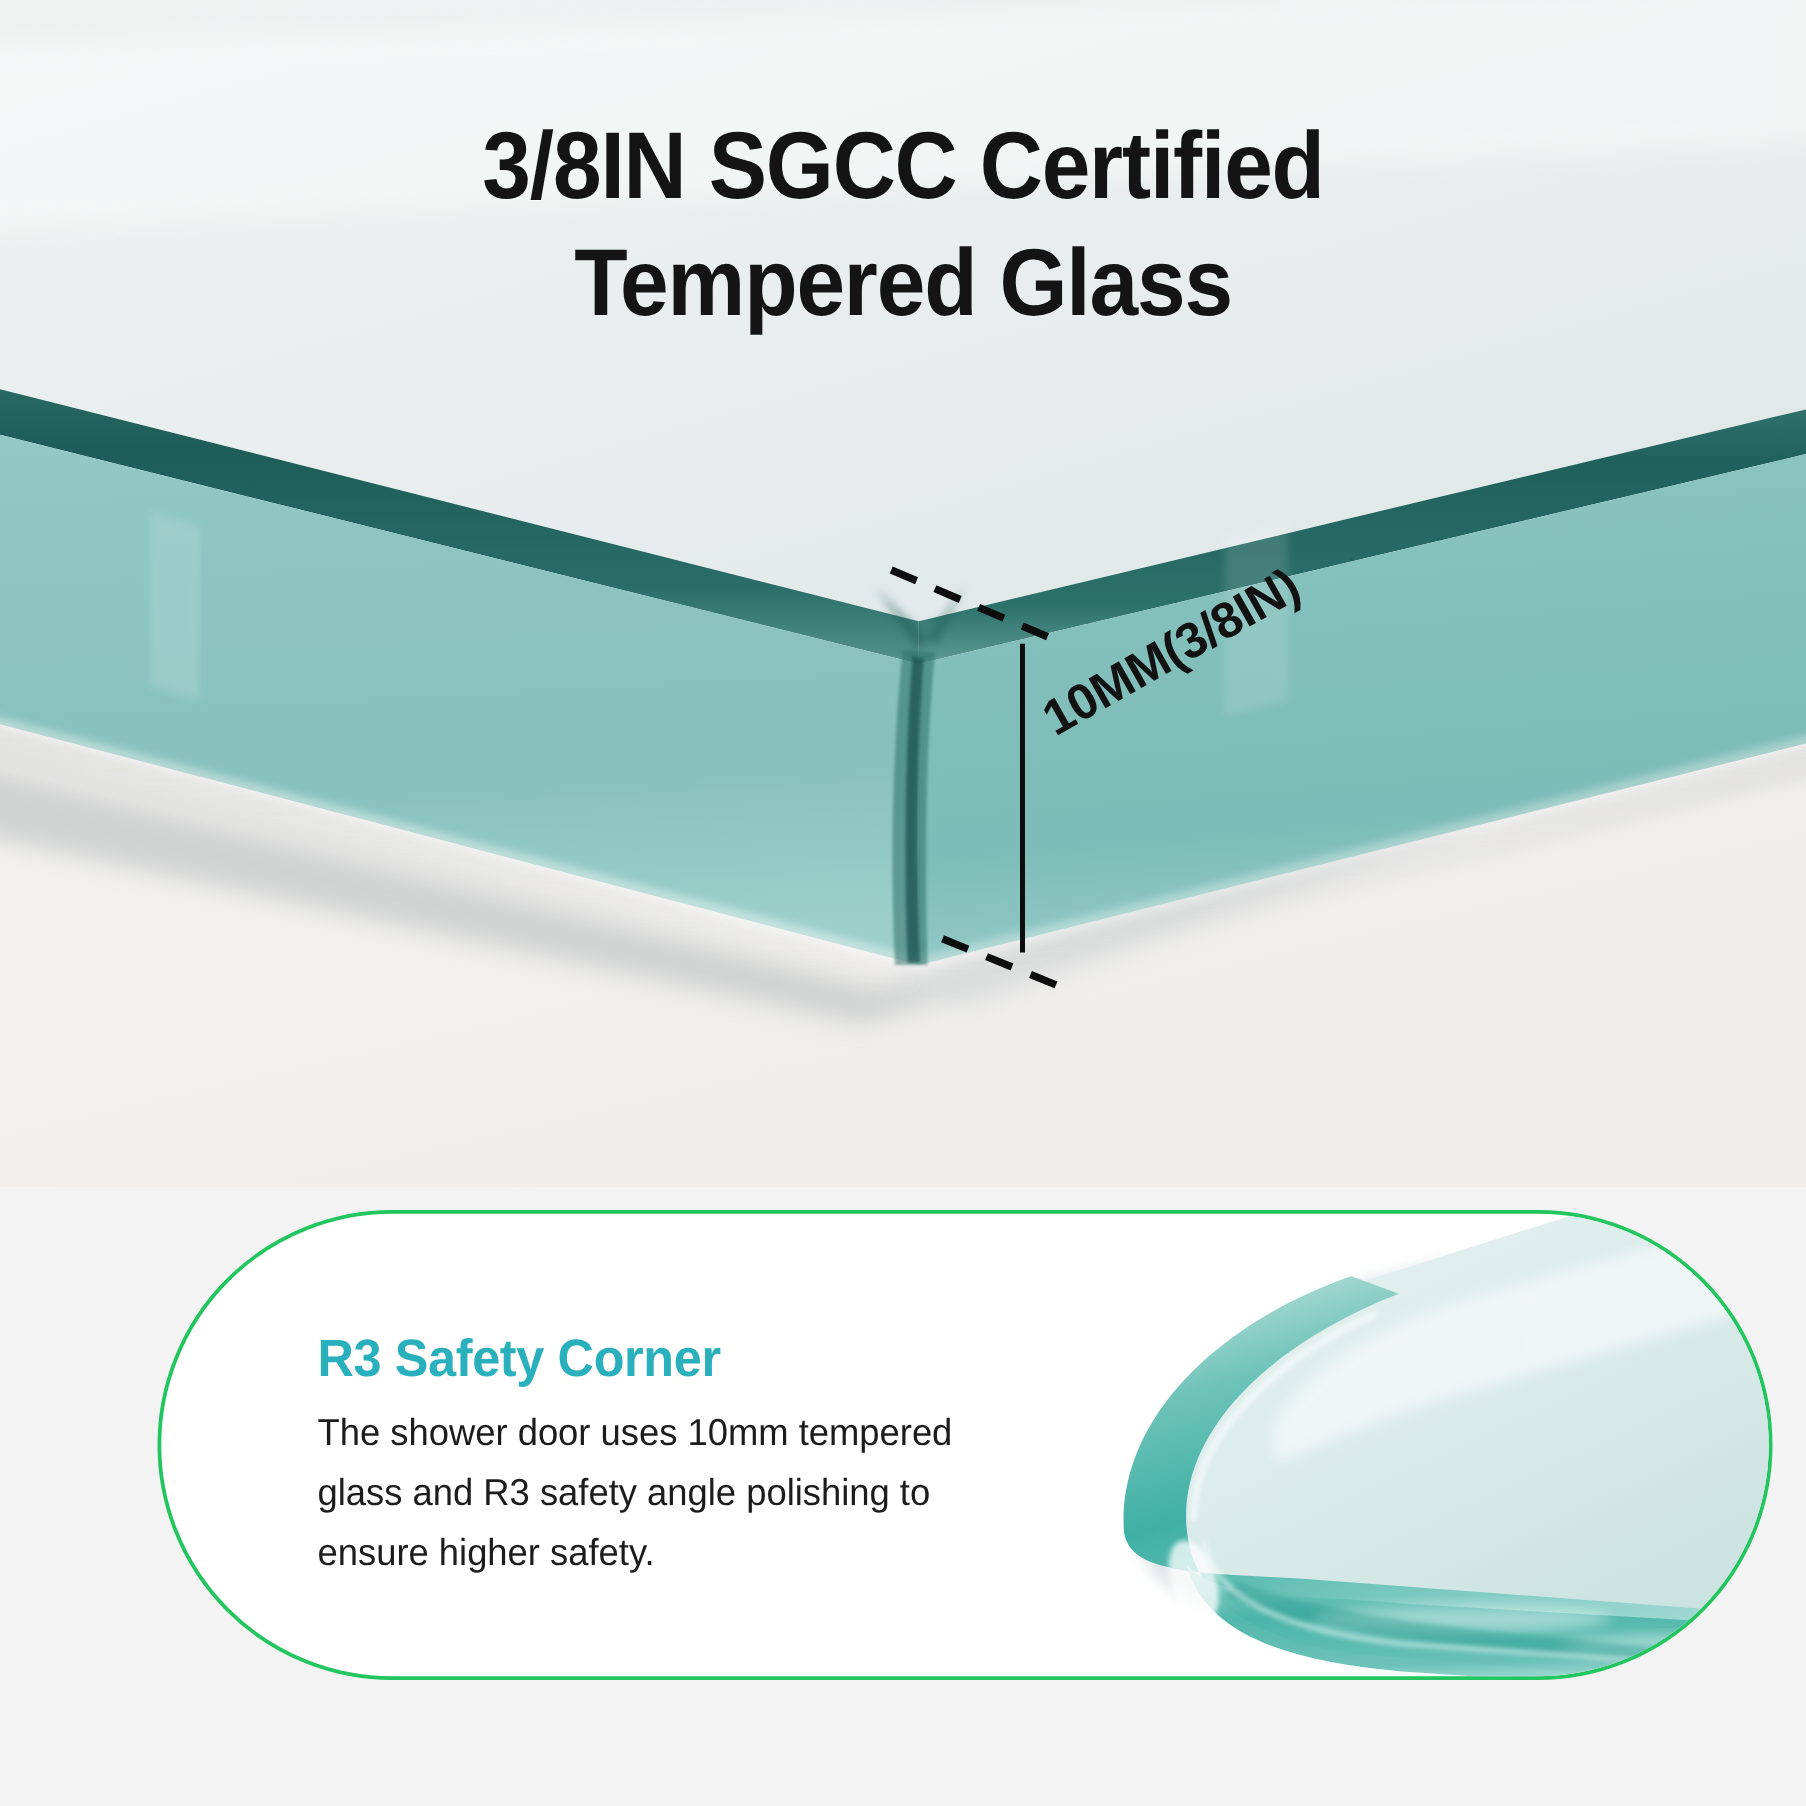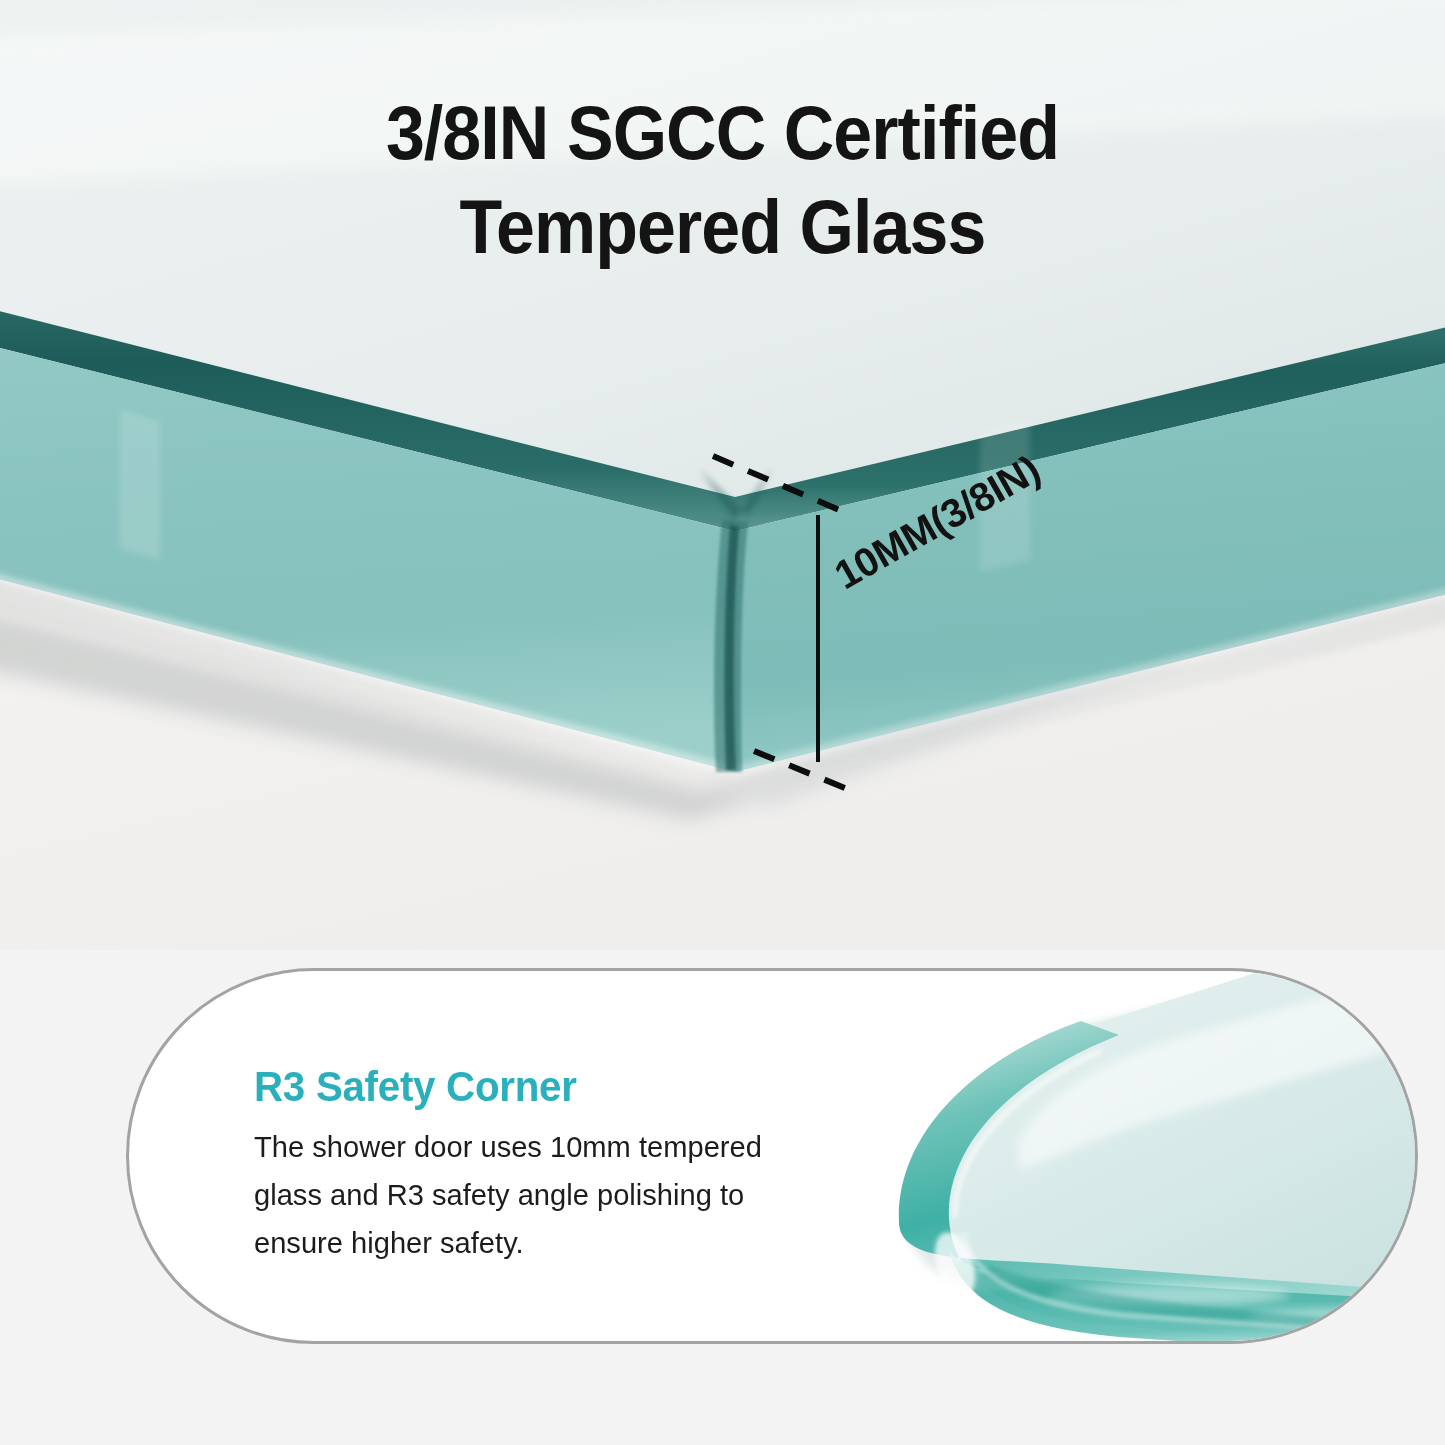--- a/index.html
+++ b/index.html
@@ -46,21 +46,21 @@
     letter-spacing:-.5px;
     z-index:7;
   }
 
   
   .card{
     position:absolute;
     left:126px;top:968px;
     width:1292px;height:376px;
     background:#ffffff;
-    border:3px solid #a3a3a3;
+    border:3px solid #22c55e;
     border-radius:188px;
     box-sizing:border-box;
     overflow:hidden;
     z-index:5;
   }
   .card-title{
     position:absolute;left:125px;top:92px;
     font-size:42px;font-weight:800;color:#2aafbd;
     letter-spacing:-.3px;
     transform:scaleX(.96);transform-origin:0 50%;

